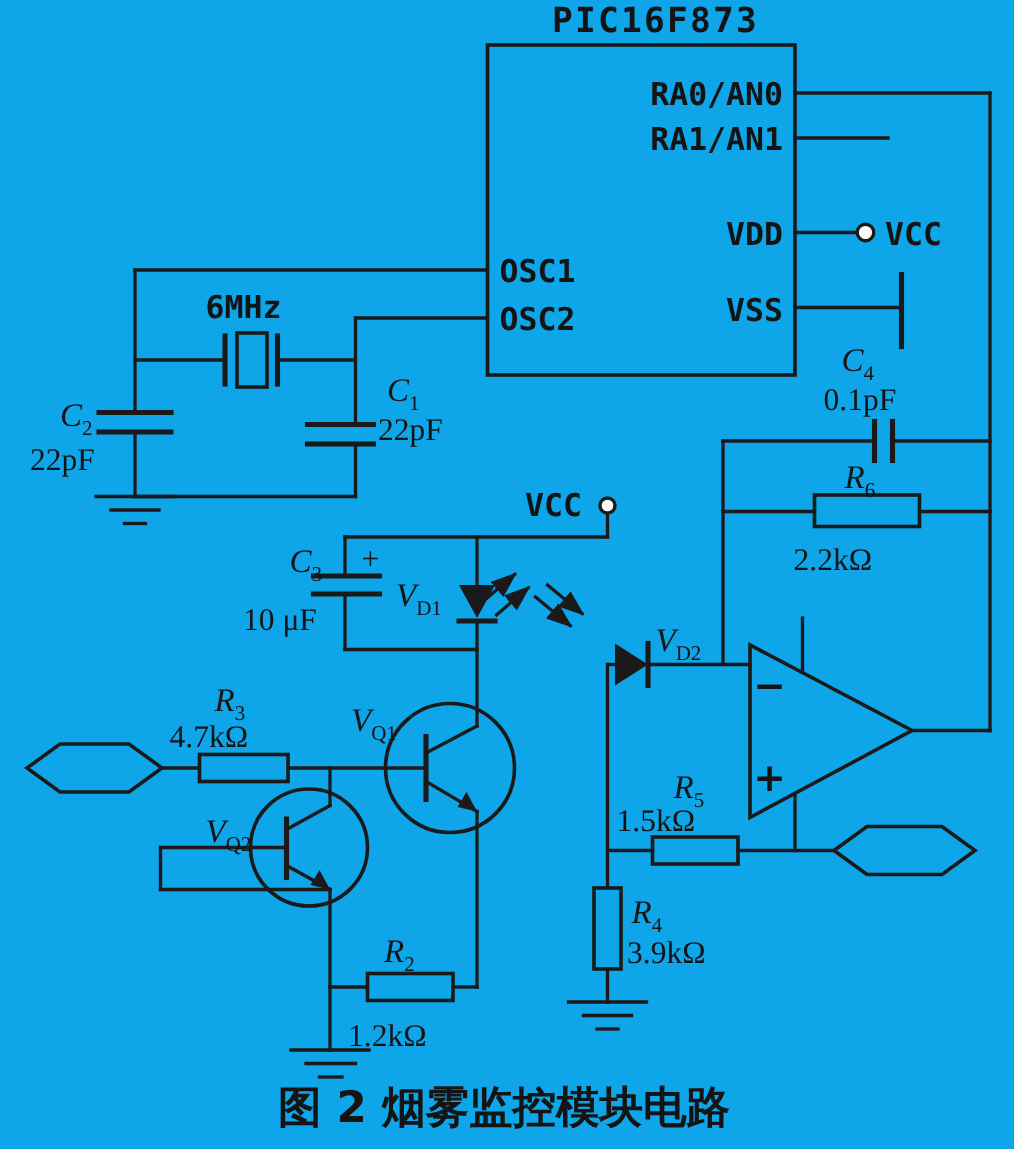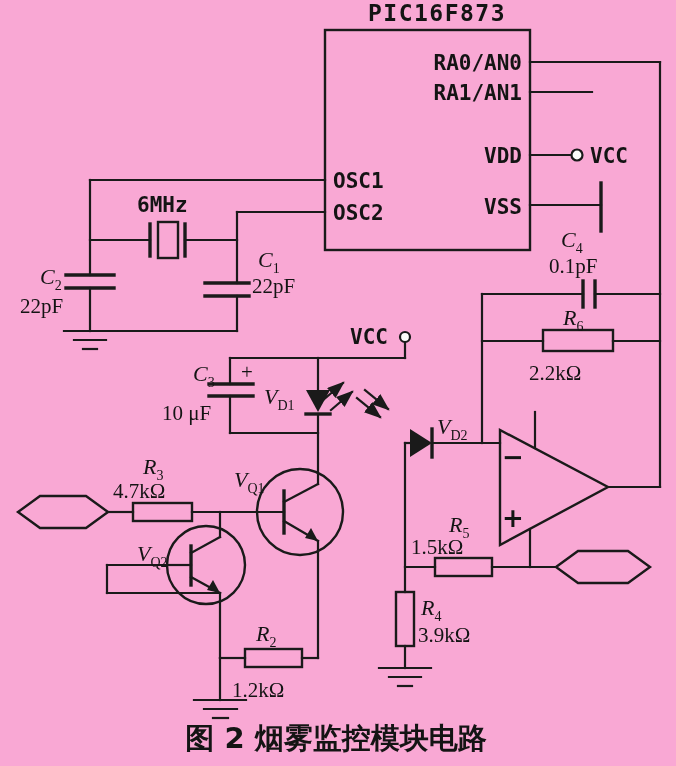--- a/index.html
+++ b/index.html
@@ -1,16 +1,16 @@
 <!DOCTYPE html>
 <html><head>
 <meta charset="utf-8">
 <style>
   html,body{margin:0;padding:0;background:#9a9a9a;}
-  .page{width:676px;height:766px;background:#f9a8d4;position:relative;overflow:hidden;
+  .page{width:676px;height:766px;background:#0ea5e9;position:relative;overflow:hidden;
         font-family:"Liberation Serif",serif;}
   svg{display:block}
   .w{stroke:#1a1a1a;stroke-width:2.2;fill:none;stroke-linecap:square}
   .w3{stroke:#1a1a1a;stroke-width:3.4;fill:none;stroke-linecap:square}
   .box{stroke:#1a1a1a;stroke-width:2.4;fill:none}
   .solid{fill:#1a1a1a;stroke:none}
   .term{fill:#fcfcfa;stroke:#1a1a1a;stroke-width:2.2}
   text{fill:#141414}
   .pin{font:bold 21px "DejaVu Sans Mono",monospace}
   .title{font:bold 23px "DejaVu Sans Mono",monospace;letter-spacing:1.5px}

